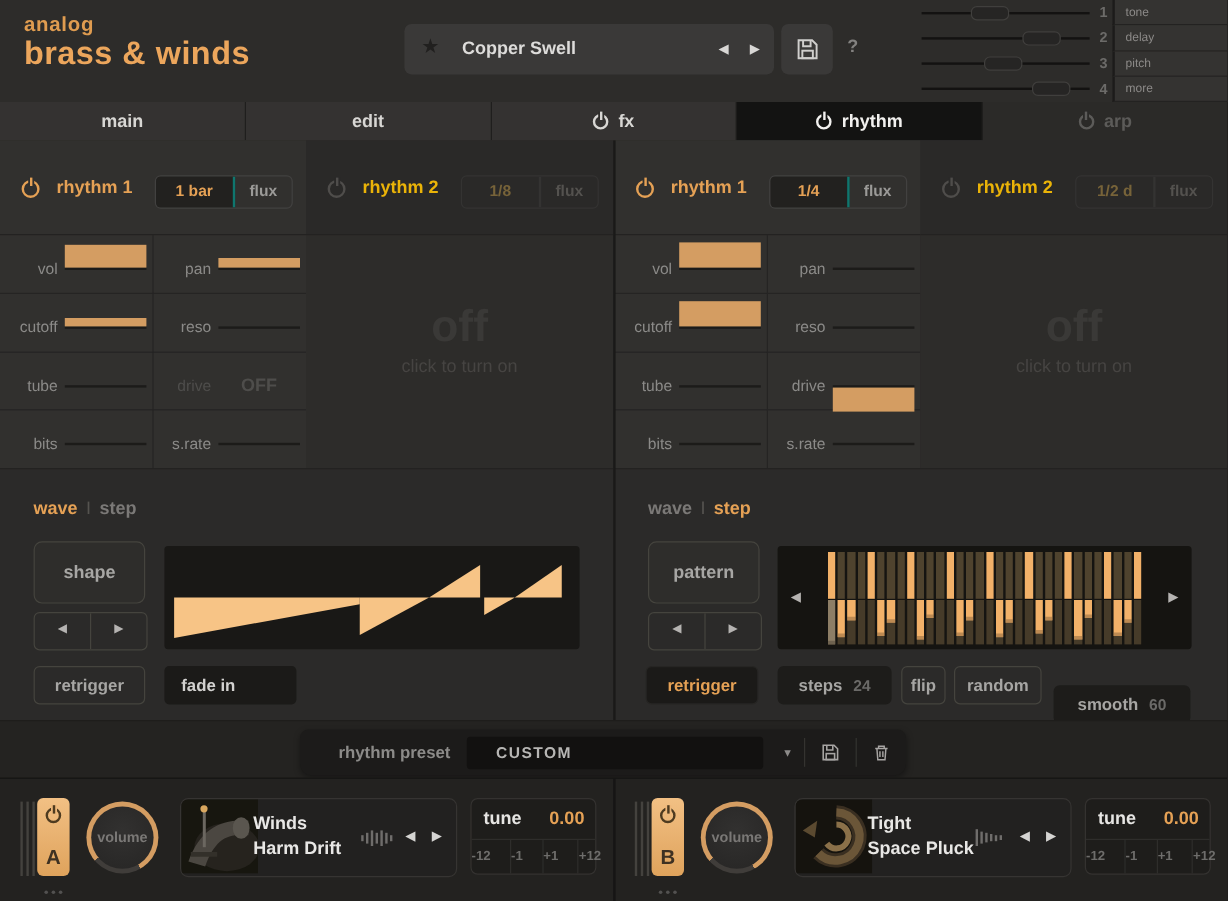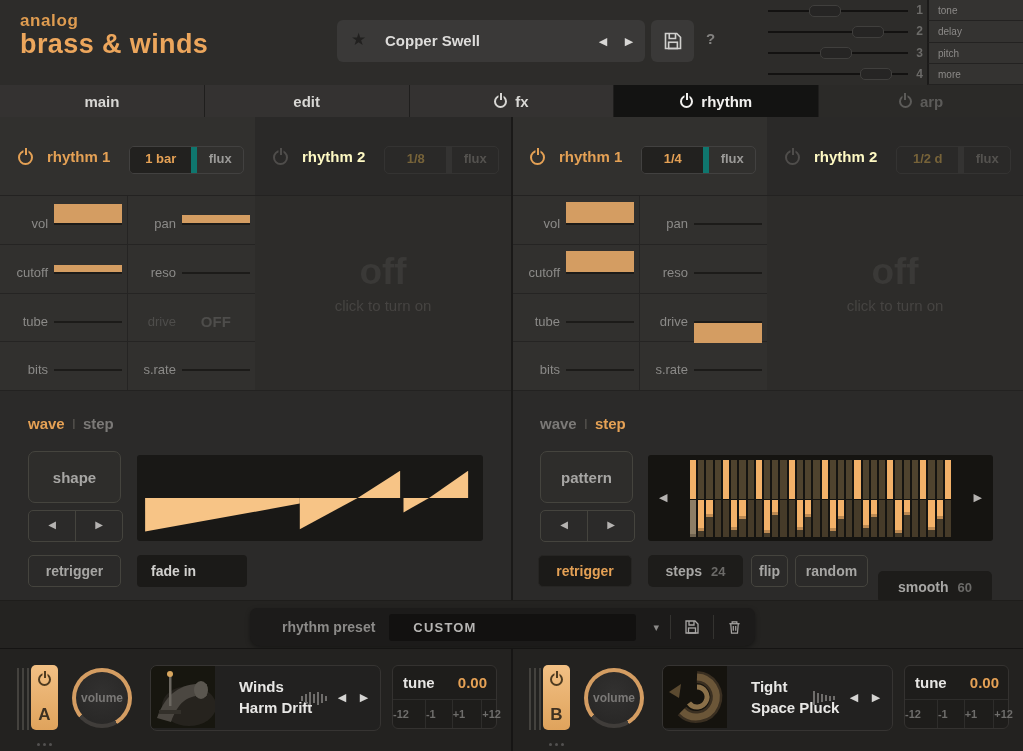--- a/index.html
+++ b/index.html
@@ -41,24 +41,24 @@
   .vdiv{position:absolute;left:511px;top:117px;width:2px;height:531px;background:#1a1918;}
   .panel{position:absolute;top:0;width:410px;height:483px;}
   .quad{position:absolute;top:0;width:255px;height:273px;}
   .qa{left:0;background:#31302e;}
   .qo{left:255px;width:256px;background:#2a2928;}
   .qhead{position:relative;height:78px;}
   .qhead .pwr{position:absolute;left:18px;top:33px;color:var(--accent);cursor:pointer;--pbg:#31302e;}
   .qhead .qtitle{position:absolute;left:47px;top:31px;font-size:15px;font-weight:700;color:var(--accent);}
   .rategroup{position:absolute;left:129px;top:29px;width:113px;height:26px;display:flex;border:1px solid #424140;border-radius:5px;overflow:hidden;}
   .seg{text-align:center;line-height:24px;font-size:13px;font-weight:700;}
-  .seg.rate{flex:1.35;background:#22211f;color:var(--accent);border-right:6px solid #0f766e;text-align:center;}
+  .seg.rate{flex:1.35;background:#22211f;color:var(--accent);border-right:2px solid #0f766e;text-align:center;}
   .seg.flux{flex:1;color:#9b9a98;}
   .qo .pwr{color:#4f4d4b;--pbg:#2a2928;}
-  .qo .qtitle{color:#fef9c3;}
+  .qo .qtitle{color:#eab308;}
   .qo .rategroup{border-color:#343332;}
   .qo .seg.rate{background:transparent;color:#776339;border-right-color:#343332;}
   .qo .seg.flux{color:#54524f;}
   .offbody{position:absolute;left:0;top:78px;right:0;bottom:0;background:#2d2c2a;border-top:1px solid #232221;cursor:pointer;}
   .offtitle{margin-top:55px;text-align:center;font-size:37px;font-weight:700;color:#3a3937;}
   .offhint{margin-top:4px;text-align:center;font-size:15px;color:#464442;}
   
   .sliders{position:absolute;left:0;top:78px;width:255px;height:195px;display:grid;grid-template-columns:1fr 1fr;grid-template-rows:repeat(4,1fr);border-top:1px solid #232221;}
   .scell{position:relative;border-bottom:1px solid #252423;cursor:ns-resize;}
   .scell:nth-child(odd){border-right:1px solid #252423;}
@@ -114,21 +114,21 @@
   .ab{position:absolute;left:31px;top:16px;width:27px;height:65px;border-radius:5px;background:linear-gradient(180deg,#f2c084,#dfa35c);display:flex;flex-direction:column;align-items:center;justify-content:space-between;padding:8px 0 5px;box-sizing:border-box;cursor:pointer;}
   .ab .pwr{width:9px;height:9px;color:#4e3b20;--pbg:#eeb87a;}
   .ab .abletter{font-size:17px;font-weight:800;color:#3e3122;}
   .dots{position:absolute;left:31px;top:86px;width:27px;text-align:center;cursor:pointer;}
   .dots i{display:inline-block;width:3px;height:3px;border-radius:50%;background:#525150;margin:0 1.5px;vertical-align:middle;}
   .knob{position:absolute;left:72px;top:19px;width:60px;height:60px;border-radius:50%;background:conic-gradient(from 150deg,#403d3a 0 80deg,var(--bar) 80deg 360deg);cursor:pointer;}
   .kface{position:absolute;inset:4px;border-radius:50%;background:radial-gradient(circle at 50% 40%,#323130,#262524);}
   .kface span{display:block;text-align:center;line-height:52px;font-size:12px;font-weight:600;color:#7a7876;}
   .source{position:absolute;left:150px;top:16px;width:229px;height:64px;background:#222120;border:1px solid #363432;border-radius:7px;cursor:pointer;}
   .thumb{position:absolute;left:0;top:0;bottom:0;width:64px;border-radius:6px 0 0 6px;overflow:hidden;}
-  .srcname{position:absolute;left:88px;top:10px;}
+  .srcname{position:absolute;left:60px;top:10px;}
   .srcname span{display:block;font-size:15px;font-weight:700;color:#e8e7e5;line-height:21px;white-space:nowrap;}
   .meter{position:absolute;left:150px;top:50%;transform:translateY(-50%);height:16px;display:flex;align-items:center;}
   .meter i{display:inline-block;width:2px;background:#6f6d6b;margin-right:2px;}
   .sarr{position:absolute;top:0;line-height:62px;font-size:11px;color:#d5d4d2;width:16px;text-align:center;}
   .tune{position:absolute;left:392px;top:16px;width:105px;height:64px;background:#1e1d1b;border:1px solid #343230;border-radius:6px;box-sizing:border-box;}
   .tunetop{position:relative;height:33px;}
   .tunetop .tl{position:absolute;left:10px;top:8px;font-size:15px;font-weight:700;color:#e6e5e3;}
   .tunetop .tv{position:absolute;right:9px;top:8px;font-size:15px;font-weight:700;color:var(--accent);}
   .tunerow{height:28px;border-top:1px solid #2e2d2b;display:flex;gap:16px;}
   .tunerow span{flex:1;text-align:center;line-height:28px;font-size:11px;font-weight:600;color:#6e6d6b;border-left:1px solid #2e2d2b;cursor:pointer;}

